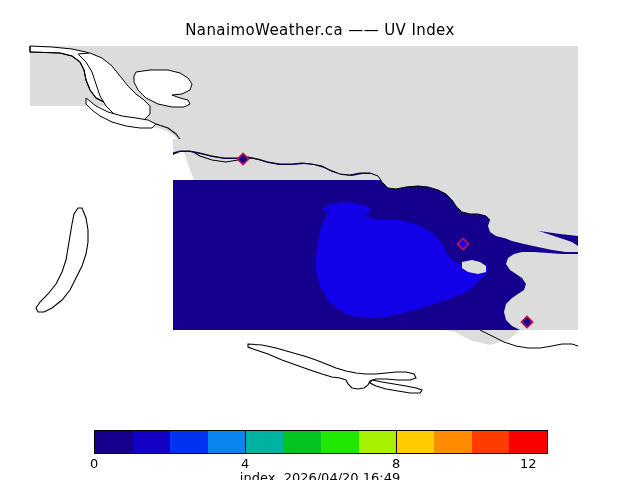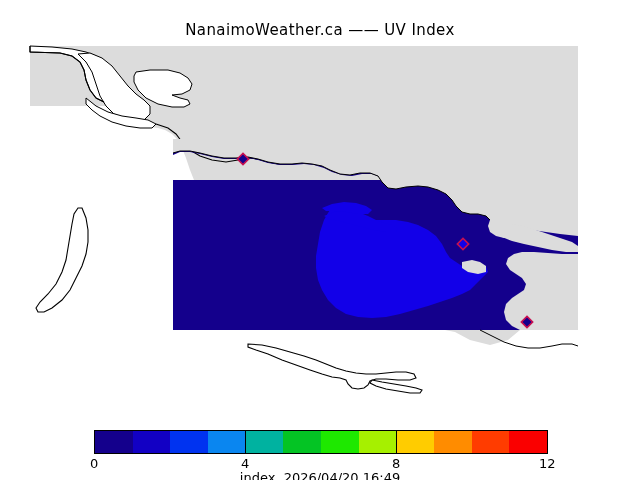--- a/index.html
+++ b/index.html
@@ -274,18 +274,18 @@
     </div>
 
     <div class="cb-tick" style="left:94px"></div>
     <div class="cb-tick" style="left:245px"></div>
     <div class="cb-tick" style="left:396px"></div>
     <div class="cb-tick" style="left:547px"></div>
 
     <div class="cb-label" style="left:90px">0</div>
     <div class="cb-label" style="left:241px">4</div>
     <div class="cb-label" style="left:392px">8</div>
-    <div class="cb-label" style="left:539px">12</div>
+    <div class="cb-label" style="left:520px">12</div>
 
     <div id="cb-caption">index  2026/04/20 16:49</div>
   </div>
 
 </div>
 
 </body></html>

